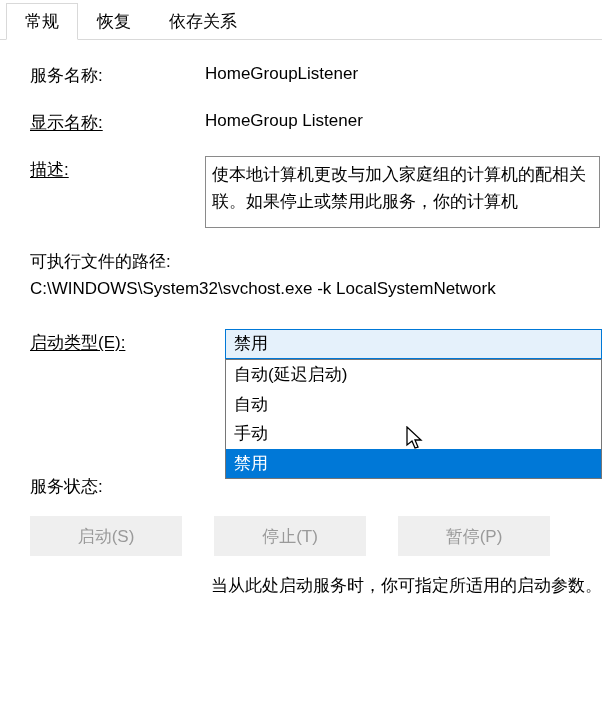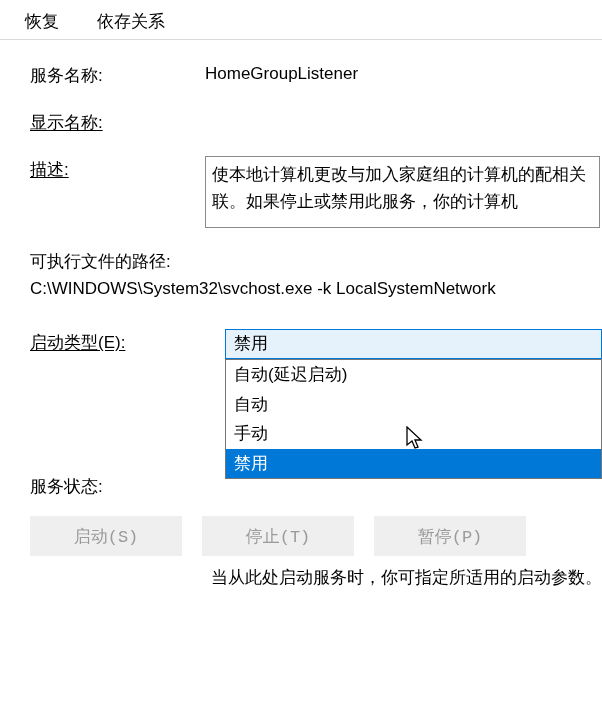--- a/index.html
+++ b/index.html
@@ -76,51 +76,53 @@
     color: #fff;
   }
   .cursor {
     position: absolute;
     left: 181px;
     top: 97px;
     pointer-events: none;
     z-index: 20;
   }
   .status-row { display: flex; margin-top: 114px; margin-bottom: 18px; }
-  .btns { display: flex; gap: 20px; margin-bottom: 8px; font-family: Liberation Mono, monospace; }
+  .btns { display: flex; gap: 32px; margin-bottom: 16px; }
   .btn {
     width: 152px;
     height: 40px;
     background: #efefef;
     color: #9a9a9a;
     border: none;
     font-family: inherit;
     font-size: 17px;
     text-align: center;
     cursor: default;
   }
   .note { line-height: 1.6; text-align: right; }
 </style>
 </head>
 <body>
 
 <div class="tabs">
+  <div class="tab active">常规</div>
   <div class="tab">恢复</div>
   <div class="tab">依存关系</div>
 </div>
 
 <div class="content">
 
   <div class="row">
     <div class="label">服务名称:</div>
     <div class="value">HomeGroupListener</div>
   </div>
 
   <div class="row">
     <div class="label"><span class="underline">显示名称:</span></div>
+    <div class="value">HomeGroup Listener</div>
   </div>
 
   <div class="row">
     <div class="label"><span class="underline">描述:</span></div>
     <div class="desc-box">使本地计算机更改与加入家庭组的计算机的配相关联。如果停止或禁用此服务，你的计算机</div>
   </div>
 
   <div class="exec-path">可执行文件的路径:</div>
   <div class="exec-path-value">C:\WINDOWS\System32\svchost.exe -k LocalSystemNetwork</div>
 

